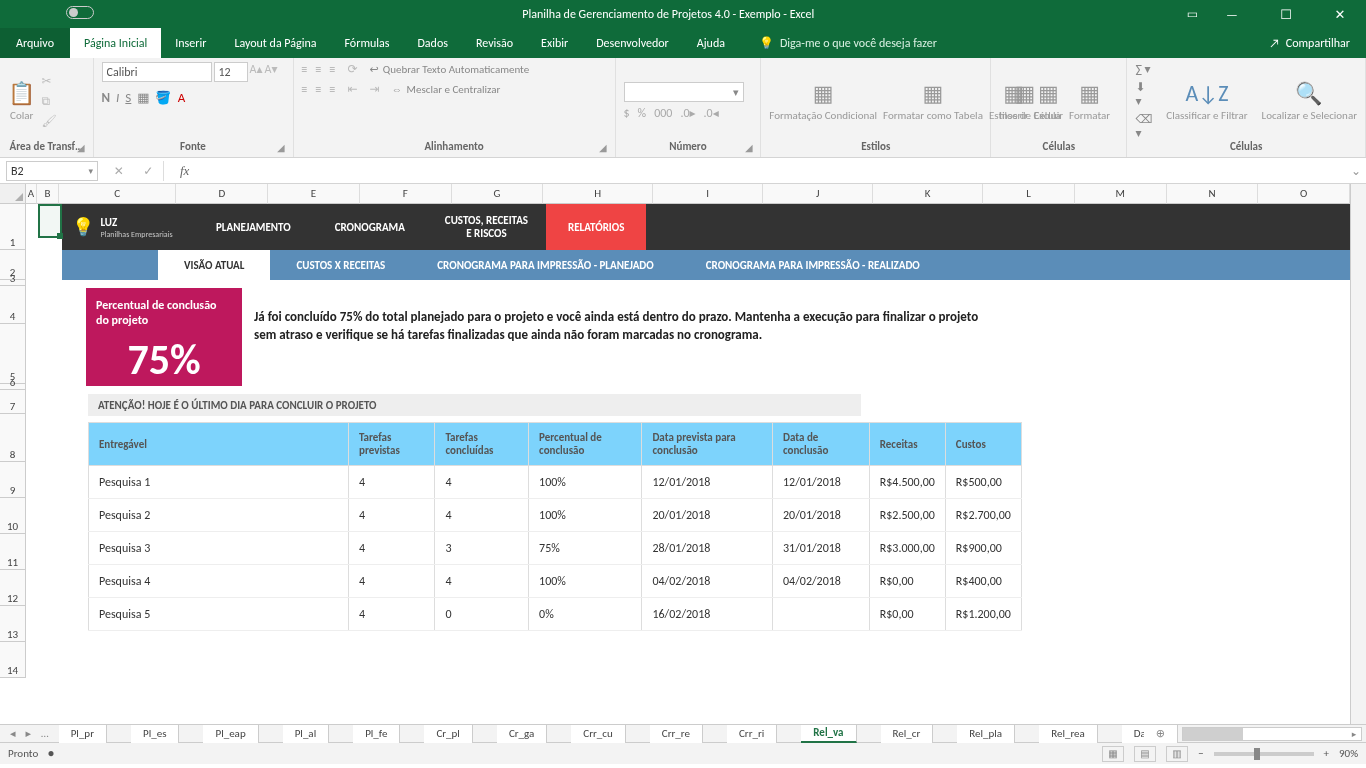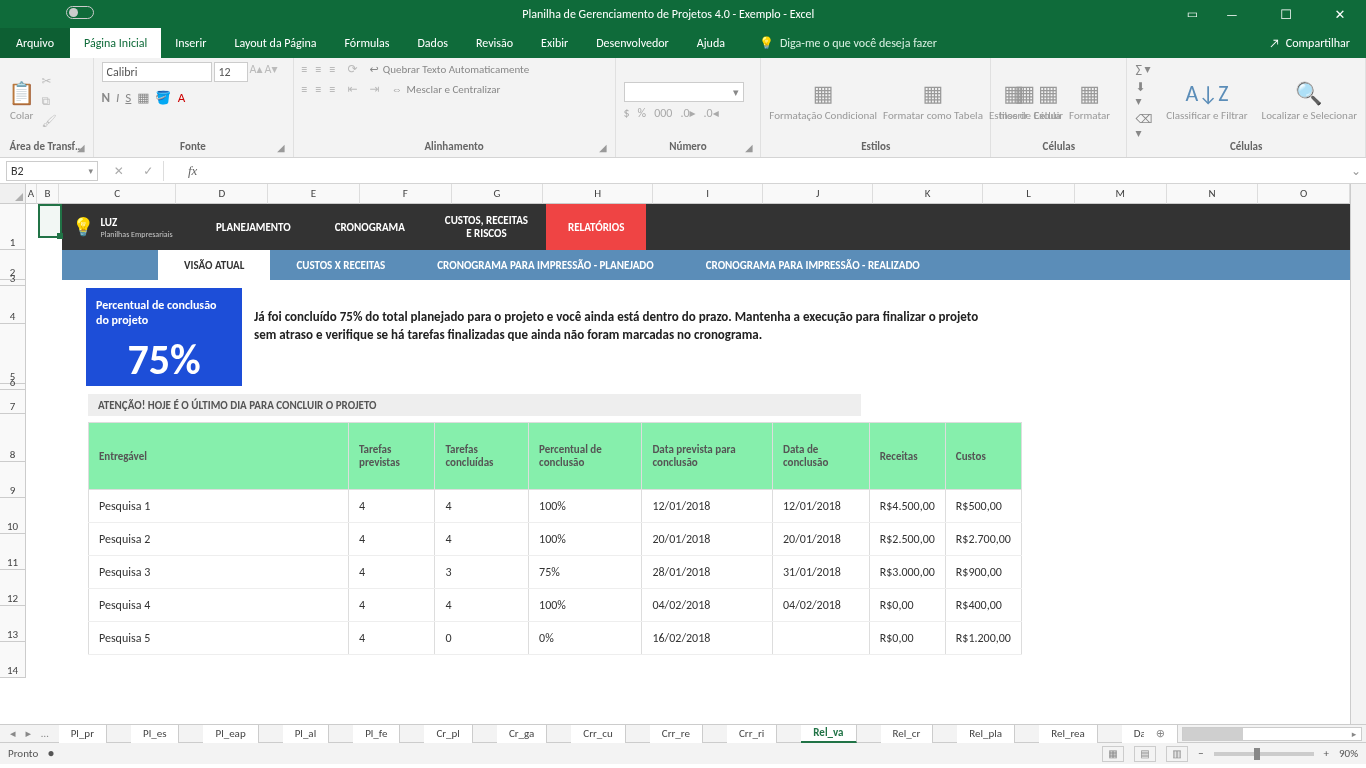--- a/index.html
+++ b/index.html
@@ -44,21 +44,21 @@
 .numfmt .sel { border:1px solid #ccc; height:20px; width:120px; background:#fff; display:flex; align-items:center; padding:0 4px; font-size:11px; color:#888; justify-content:space-between;}
 .numfmt .row2{display:flex; gap:8px; color:#aaa;}
 .cellsrow { display:flex; gap:10px; }
 .editcol { display:flex; flex-direction:column; gap:4px; font-size:12px; color:#888;}
 
 
 .fx-row { height:26px; border-bottom:1px solid #d4d4d4; display:flex; align-items:center; background:#fff; }
 .namebox { width:92px; border:1px solid #ccc; margin-left:6px; height:20px; display:flex; align-items:center; padding:0 4px; font-size:12px; }
 .namebox .dd { margin-left:auto; color:#888; font-size:9px;}
 .fx-controls { width:60px; display:flex; align-items:center; justify-content:space-around; color:#aaa; border-right:1px solid #ddd; height:20px; margin-left:6px;}
-.fxlabel { font-style:italic; font-size:13px; color:#666; margin:0 24px;font-family:Liberation Serif, serif;}
+.fxlabel { font-style:italic; font-size:13px; color:#666; margin:0 16px;font-family:Liberation Serif, serif;}
 .fxinput { flex:1; height:20px; border:none; }
 .fx-row .expand { width:20px; text-align:center; color:#999;}
 
 
 .grid { position:relative; height:540px; display:flex; }
 .rowhdrs { width:26px; background:#fff;}
 .corner { height:20px; border-right:1px solid #ccc; border-bottom:1px solid #ccc; background:#f0f0f0; position:relative;}
 .corner::after{content:""; position:absolute; right:2px; bottom:2px; width:0; height:0; border-left:8px solid transparent; border-bottom:8px solid #b0b0b0;}
 .rowhdr { height:34px; border-right:1px solid #ccc; border-bottom:1px solid #ccc; display:flex; align-items:flex-end; justify-content:center; font-size:11px; color:#444; background:#f9f9f9;}
 .rowhdr.small { height:6px;}
@@ -75,30 +75,30 @@
 .appnav .logo { width:132px; display:flex; align-items:center; gap:6px; padding-left:10px; font-size:11px; }
 .appnav .logo .bulb { font-size:18px;}
 .appnav .navitem { padding:0 22px; display:flex; align-items:center; justify-content:center; font-size:11px; text-align:center; font-weight:600; }
 .appnav .navitem.two { flex-direction:column; line-height:13px; padding:8px 18px;}
 .appnav .navitem.active { background:#ef4444; }
 
 .subnav { position:absolute; left:36px; top:46px; right:0; height:30px; background:#5b8db8; display:flex; align-items:stretch;}
 .subnav .sitem { padding:0 26px; display:flex; align-items:center; color:#fff; font-size:11px; font-weight:600;}
 .subnav .sitem.active { background:#fff; color:#333;}
 
-.kpi { position:absolute; left:60px; top:84px; width:156px; height:98px; background:#1d4ed8; color:#fff; padding:10px 10px; }
+.kpi { position:absolute; left:60px; top:84px; width:156px; height:98px; background:#be185d; color:#fff; padding:10px 10px; }
 .kpi .klabel { font-size:12px; font-weight:600; line-height:15px;}
 .kpi .kval { font-size:42px; font-weight:700; text-align:center; margin-top:6px;}
 .kpitext { position:absolute; left:228px; top:104px; right:370px; font-size:13px; color:#222; font-weight:600; line-height:18px;}
 
 .alertbar { position:absolute; left:62px; top:190px; width:773px; height:22px; background:#eee; color:#555; font-size:11px; font-weight:700; display:flex; align-items:center; padding:0 10px; }
 
 .tbl { position:absolute; left:62px; top:218px; width:934px; }
 .tbl table { width:100%; border-collapse:collapse; }
-.tbl th { background:#86efac; font-size:11px; color:#555; font-weight:700; text-align:left; padding:20px 10px; border:1px solid #ddd;}
+.tbl th { background:#7dd3fc; font-size:11px; color:#555; font-weight:700; text-align:left; padding:8px 10px; border:1px solid #ddd;}
 .tbl td { font-size:12px; color:#333; padding:9px 10px; border:1px solid #eee; border-left:1px solid #ddd; border-right:1px solid #ddd;}
 .tbl th:nth-child(1){width:260px;}
 
 
 .hscroll { height:18px; border-top:1px solid #ccc; display:flex; align-items:center; background:#f3f3f3;}
 .tabnav { display:flex; align-items:center; gap:2px; padding:0 6px;}
 .tabnav span { color:#888; font-size:11px; padding:0 4px;}
 .sheettabs { display:flex; align-items:stretch; flex:1; overflow:hidden;gap:24px;}
 .sheettab { padding:0 12px; border-right:1px solid #ccc; display:flex; align-items:center; font-size:11px; background:#fff; color:#444; height:18px;}
 .sheettab.active { border-bottom:2px solid #217346; color:#217346; font-weight:600; background:#fff;}

